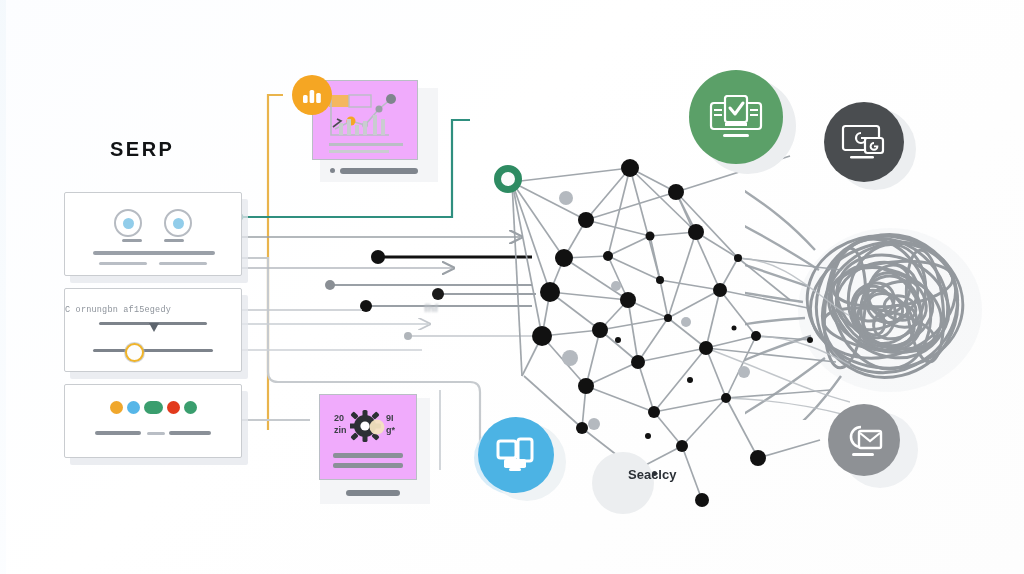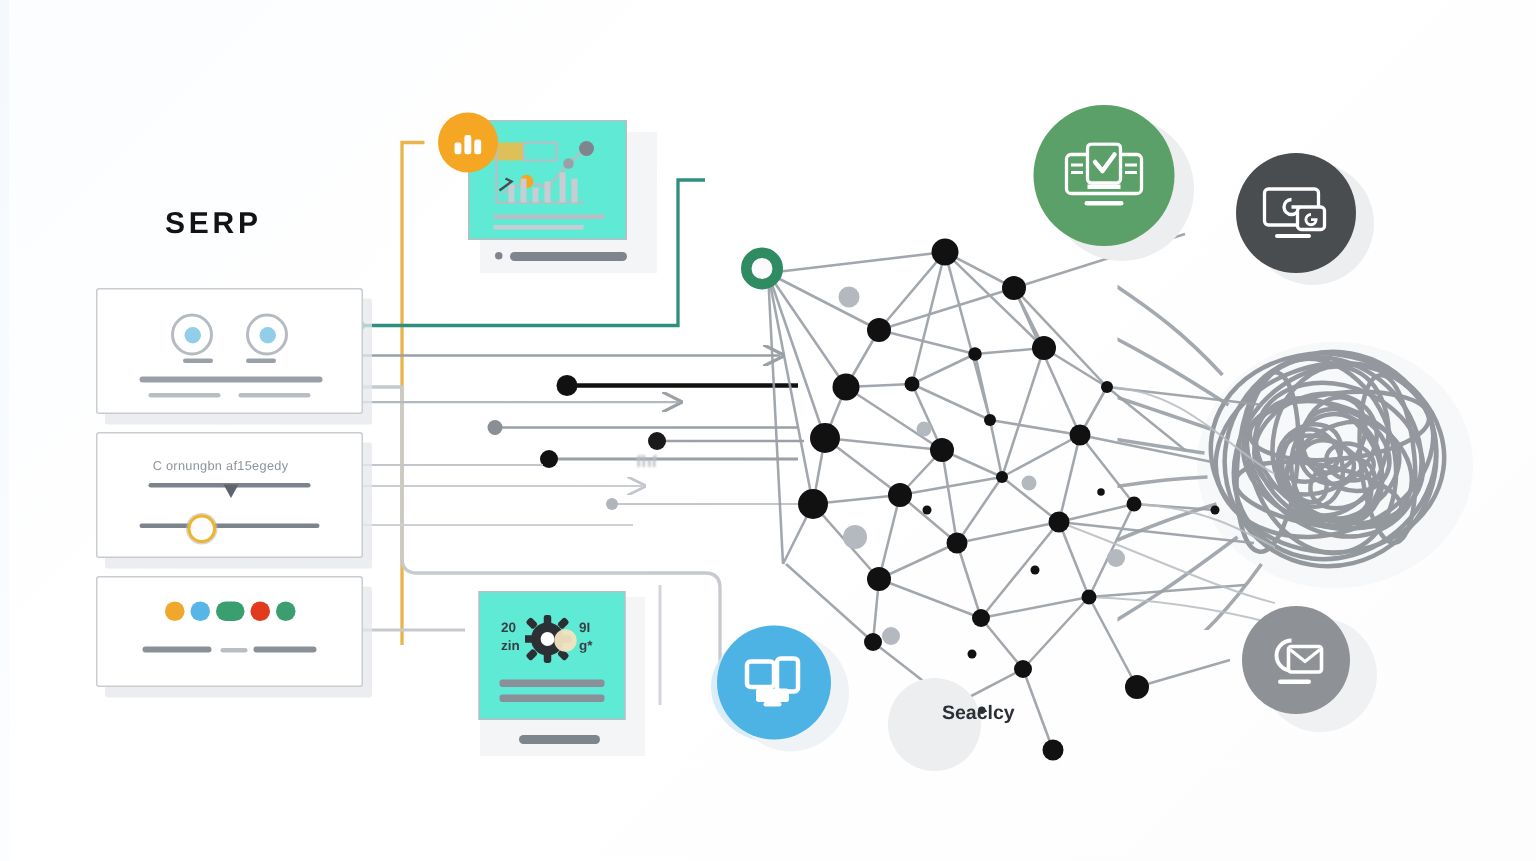--- a/index.html
+++ b/index.html
@@ -69,23 +69,24 @@
     display: flex; justify-content: center; gap: 22px;
   }
   .eye-underline { width: 20px; height: 3px; background: #9aa0a8; border-radius: 2px; }
 
   .bar {
     position: absolute; height: 4px; background: #9aa0a8; border-radius: 2px;
   }
   .bar.light { background: #b9bec5; height: 3px; }
 
   .label-faint {
-    position: absolute; left: 0; right: 12px; text-align: center;
+    position: absolute; left: 0; right: 12px; 
     font-size: 8.5px; color: #8d939b; letter-spacing: .2px;
     filter: blur(.35px);
+    font-family: Liberation Mono, monospace;
   }
   .slider-track {
     position: absolute; height: 3px; background: #7d838b; border-radius: 2px;
   }
   .slider-knob {
     position: absolute; width: 15px; height: 15px; border-radius: 50%;
     background: #fdfdfd; border: 2px solid #f0b429;
     box-shadow: 0 0 0 1px rgba(180,185,192,.6);
   }
   .slider-tri {
@@ -107,21 +108,21 @@
     color: #fff; font-weight: bold;
   }
   .bubble-label { filter: blur(.5px); letter-spacing: .4px; }
 
   
   .doc {
     position: absolute; background: #f4f5f7;
     box-shadow: none;
   }
   .doc .inner {
-    position: absolute; background: #5eead4; border: 1px solid #b9bec5;
+    position: absolute; background: #f0abfc; border: 1px solid #b9bec5;
   }
   .doc .footbar { position: absolute; height: 6px; background: #7f858d; border-radius: 3px; }
   .doc .footdot { position: absolute; width: 5px; height: 5px; border-radius: 50%; background: #7f858d; }
 
   .badge {
     position: absolute; border-radius: 50%;
     display: flex; align-items: center; justify-content: center;
   }
 
   .tiny-text {

